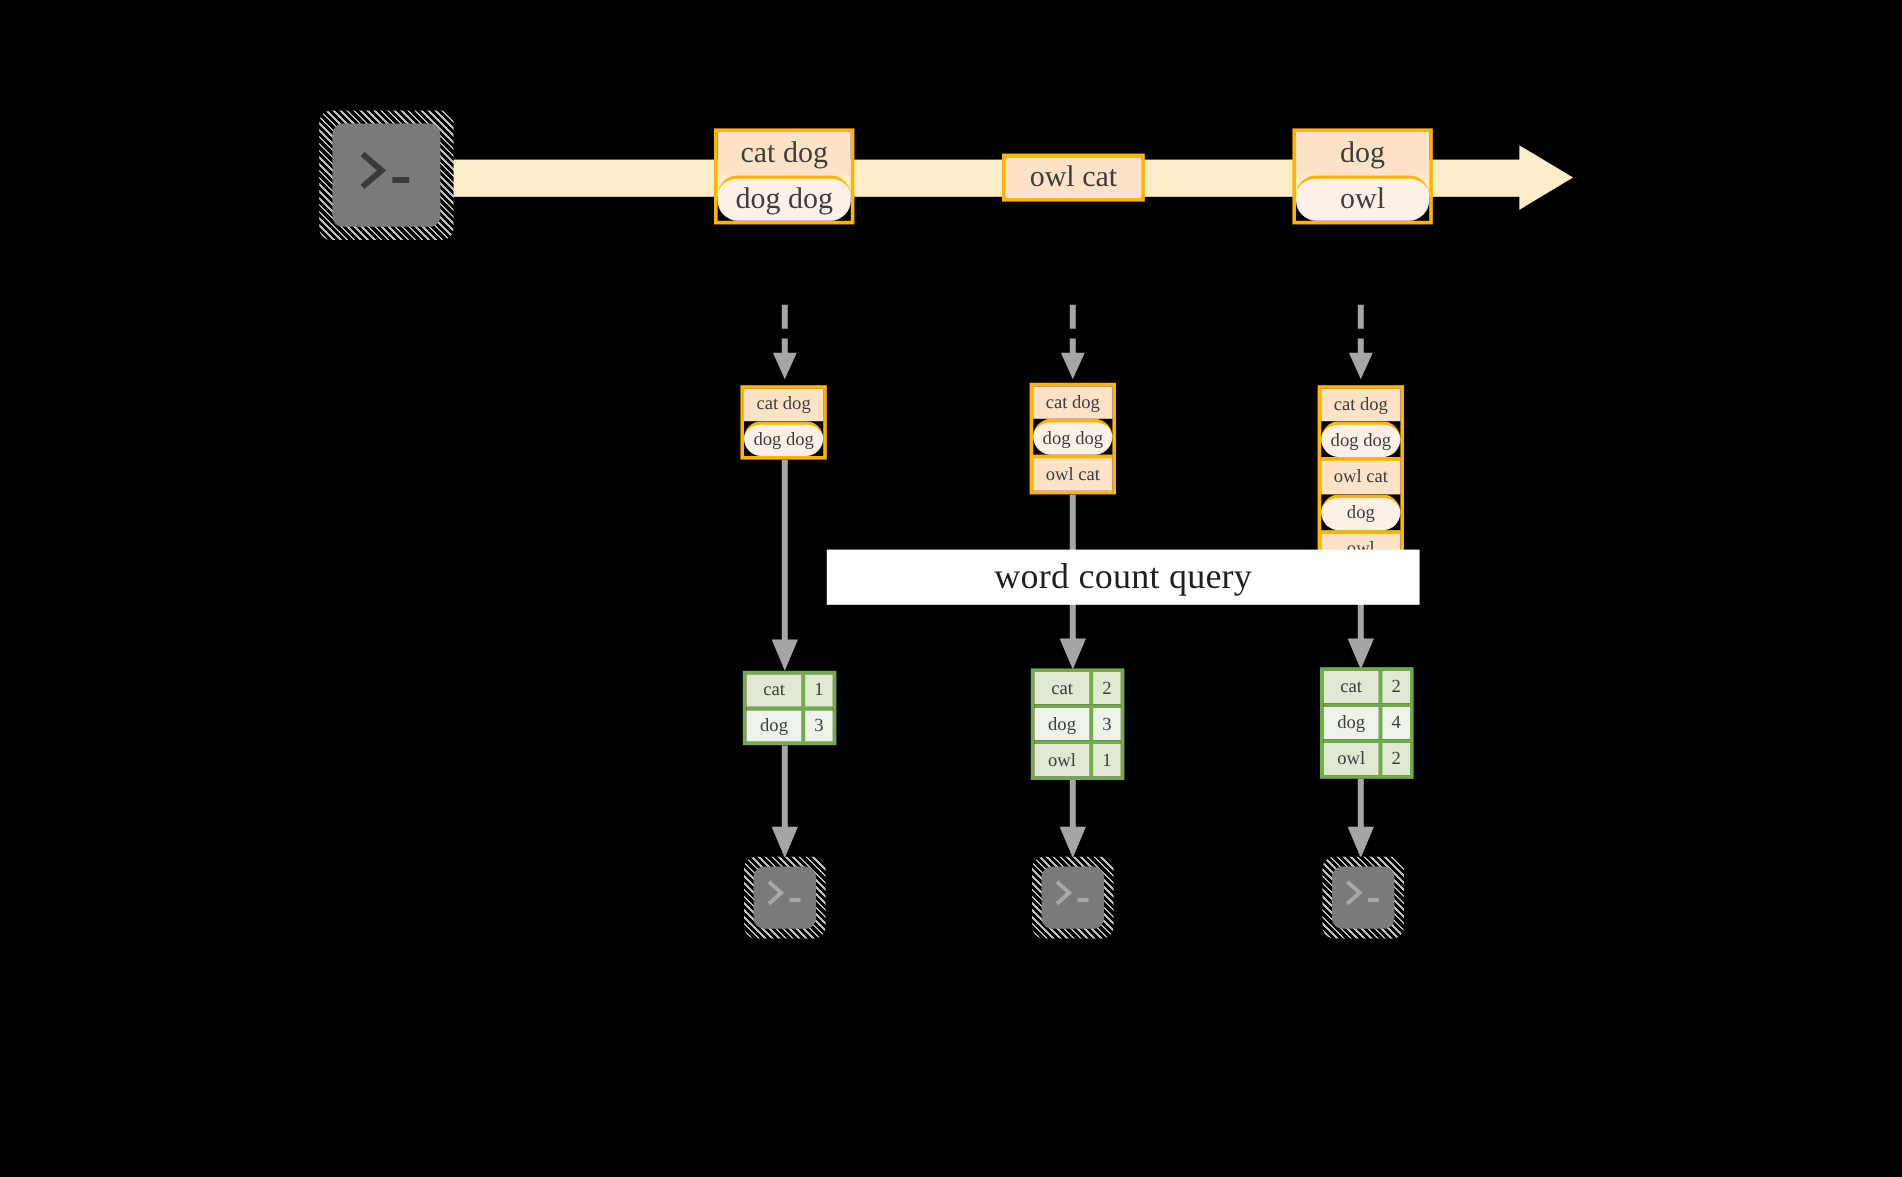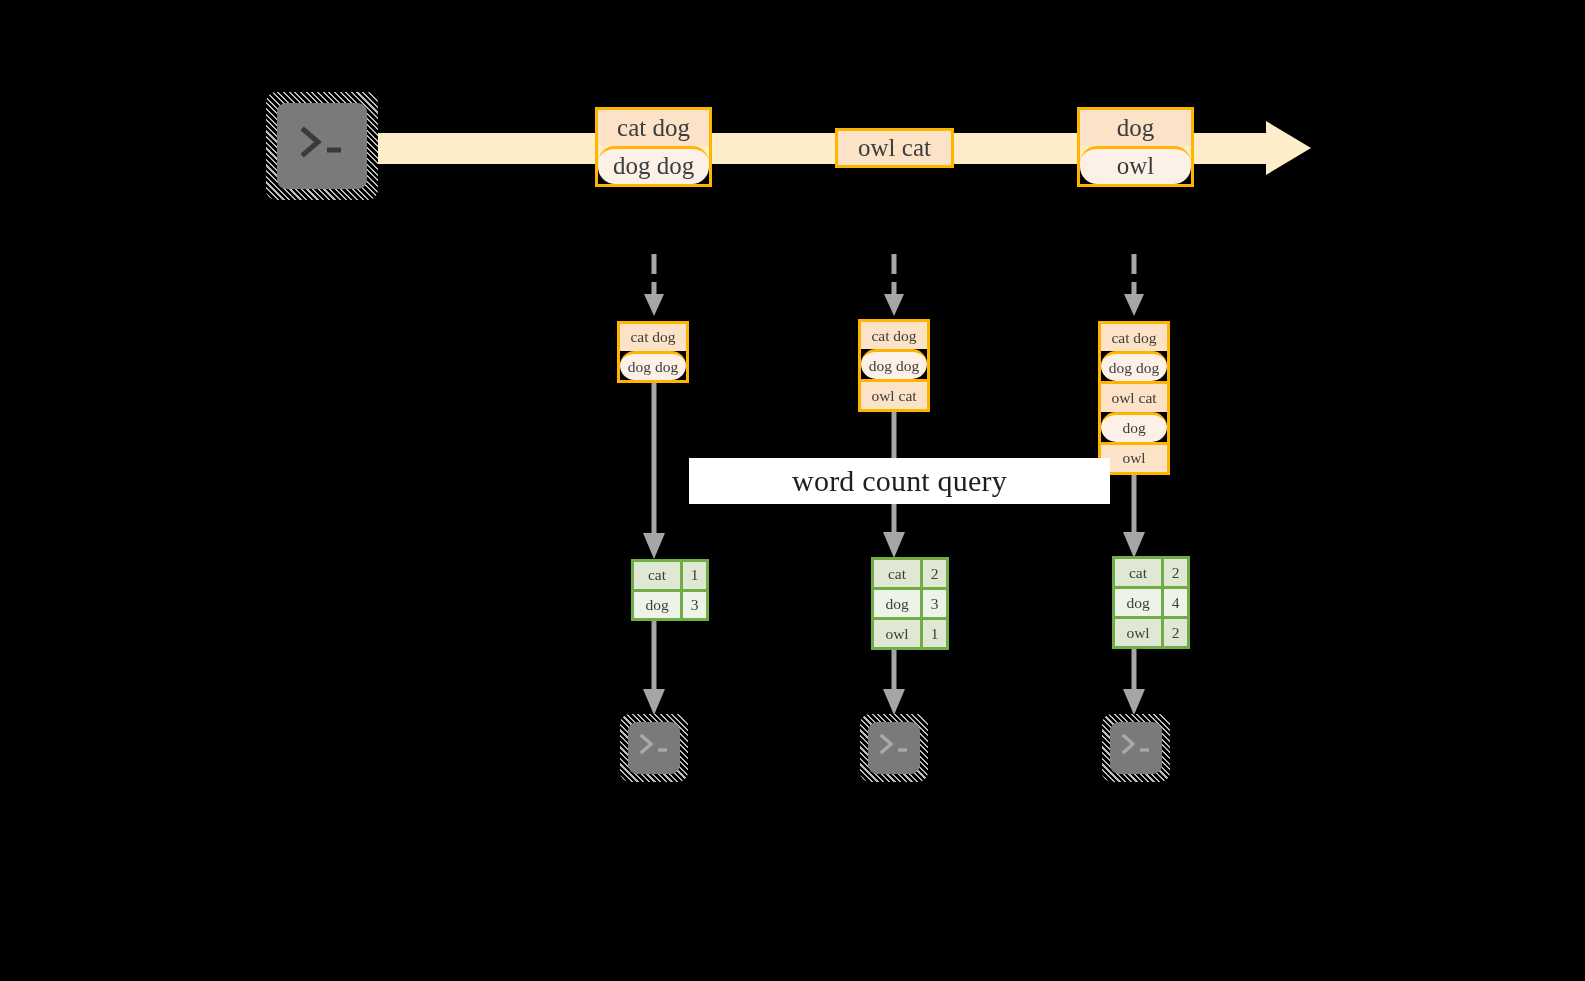--- a/index.html
+++ b/index.html
@@ -71,21 +71,20 @@
   .obox.big .row { font-size: 25px; }
   .obox.small .row { font-size: 15.5px; }
 
   
   .gbox {
     position: absolute;
     box-sizing: border-box;
     border: 3px solid #71ad47;
     display: flex;
     flex-direction: column;
-    margin-left: 12px;
   }
   .gbox .grow {
     flex: 1 1 auto;
     display: flex;
     box-sizing: border-box;
   }
   .gbox .grow + .grow { border-top: 3px solid #71ad47; }
   .gbox .gcell {
     display: flex;
     align-items: center;
@@ -275,17 +274,17 @@
 
   <div class="term" style="left:1102px; top:714px; width:68px; height:68px;">
     <div class="hatch"></div>
     <div class="body" style="left:8px; top:8px; right:8px; bottom:8px;"></div>
     <svg style="left:17px; top:18px;" width="40" height="28" viewBox="0 0 40 28">
       <path d="M5 4 L14 12 L5 20" fill="none" stroke="#a8a8a8" stroke-width="3.4" stroke-linecap="square"></path>
       <path d="M21 18 L30 18" fill="none" stroke="#a8a8a8" stroke-width="3.4"></path>
     </svg>
   </div>
 
-  <div class="banner" style="left:689px; top:458px; width:421px; height:46px;">
+  <div class="banner" style="left:689px; top:458px; width:494px; height:46px;">
     <span>word count query</span>
   </div>
 
 </div>
 
 </body></html>

